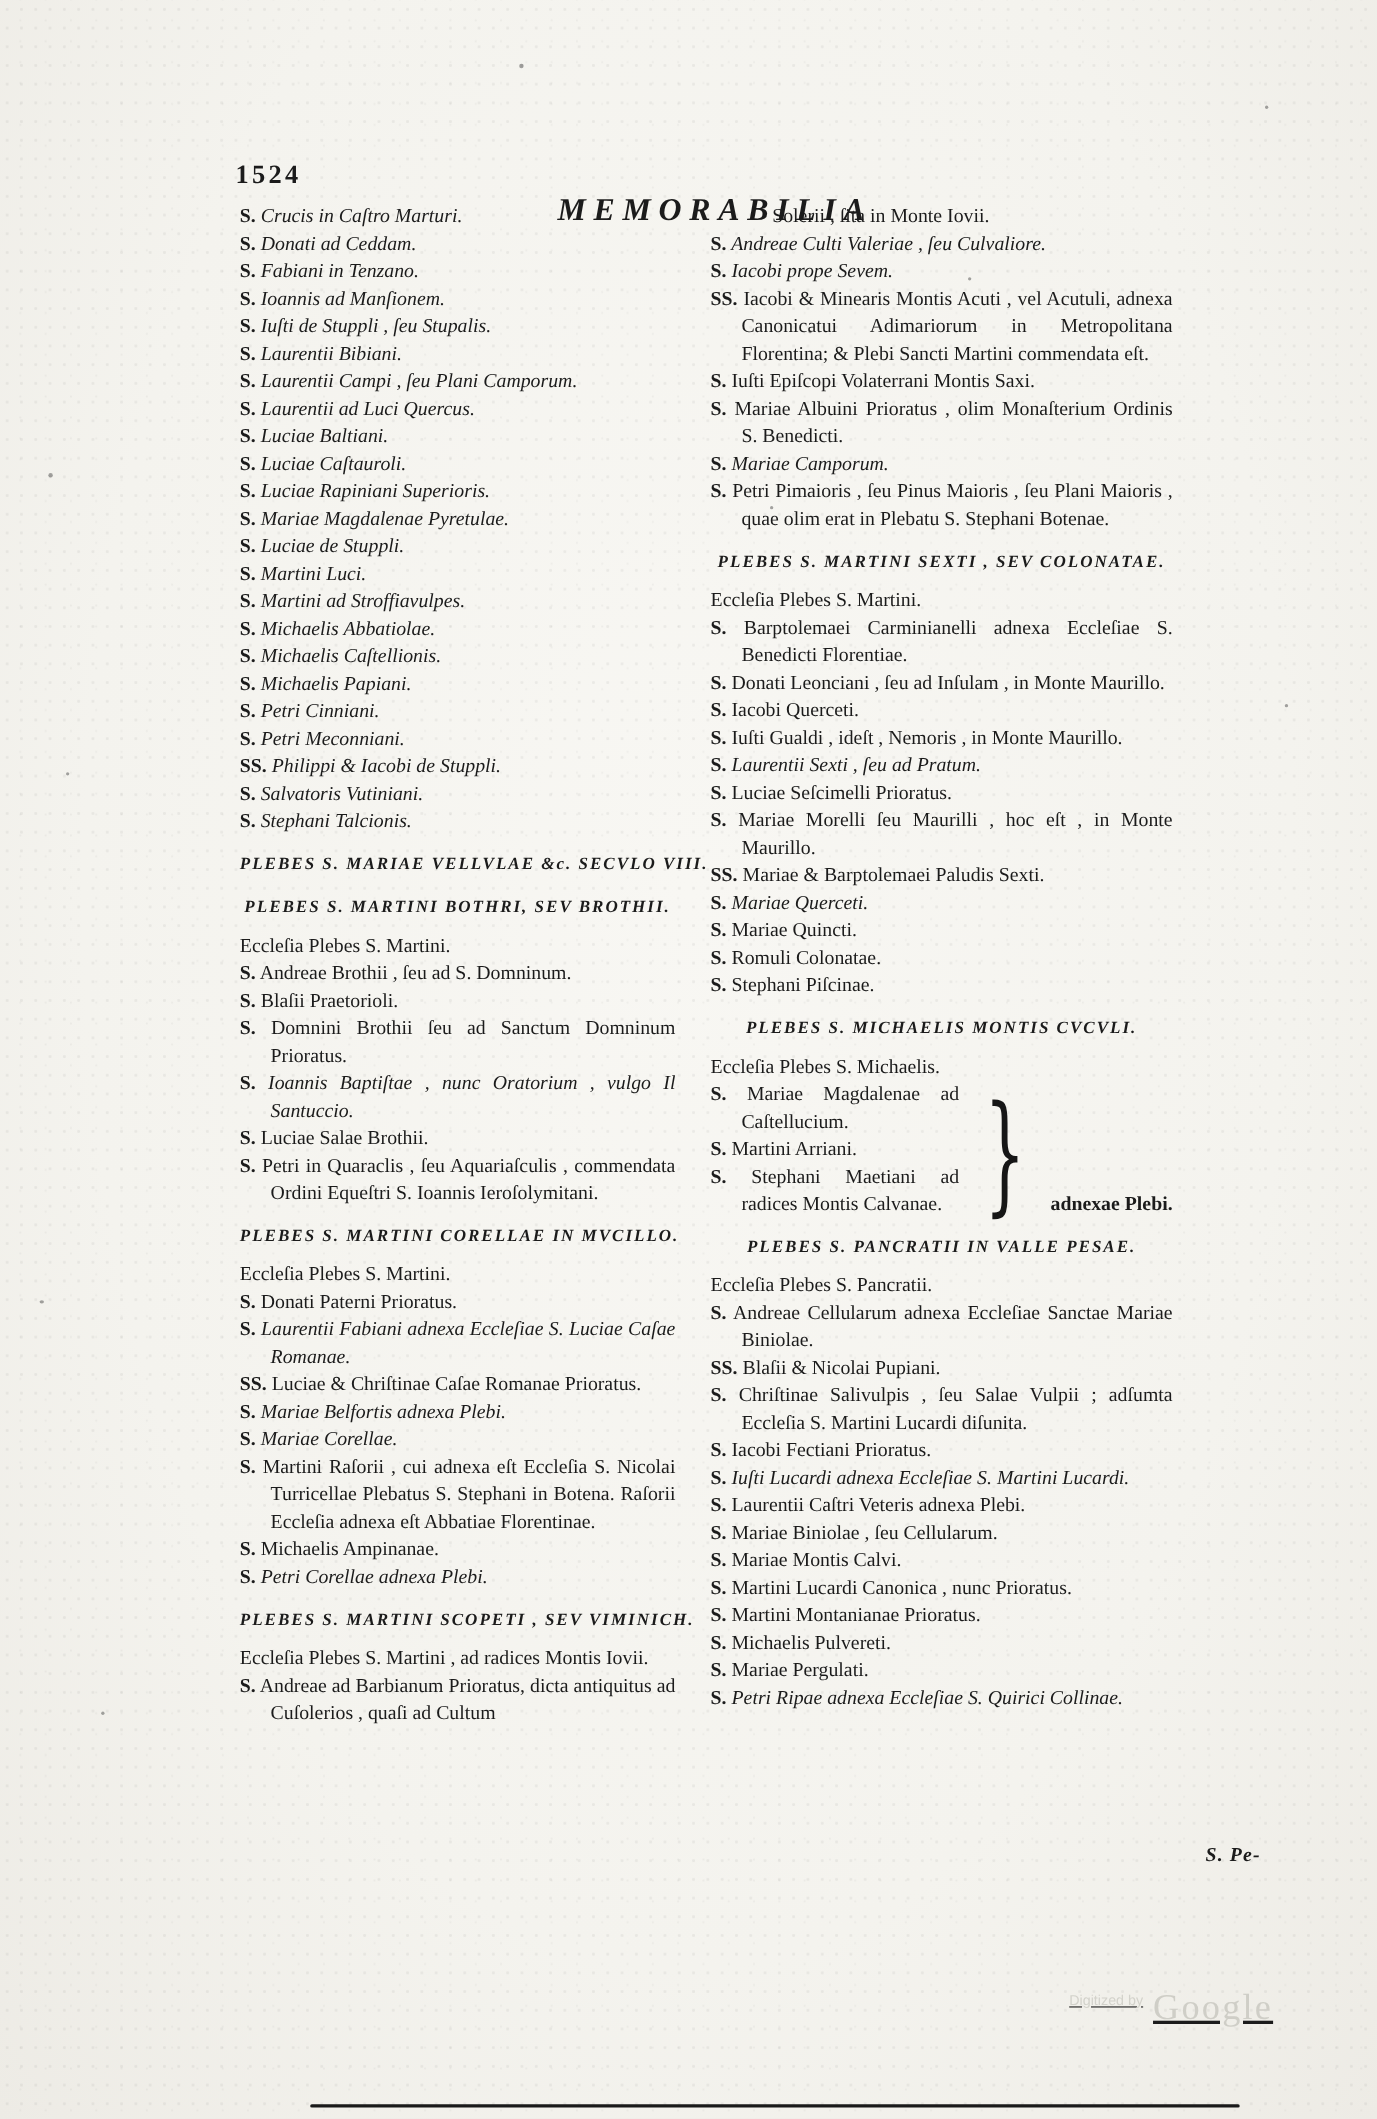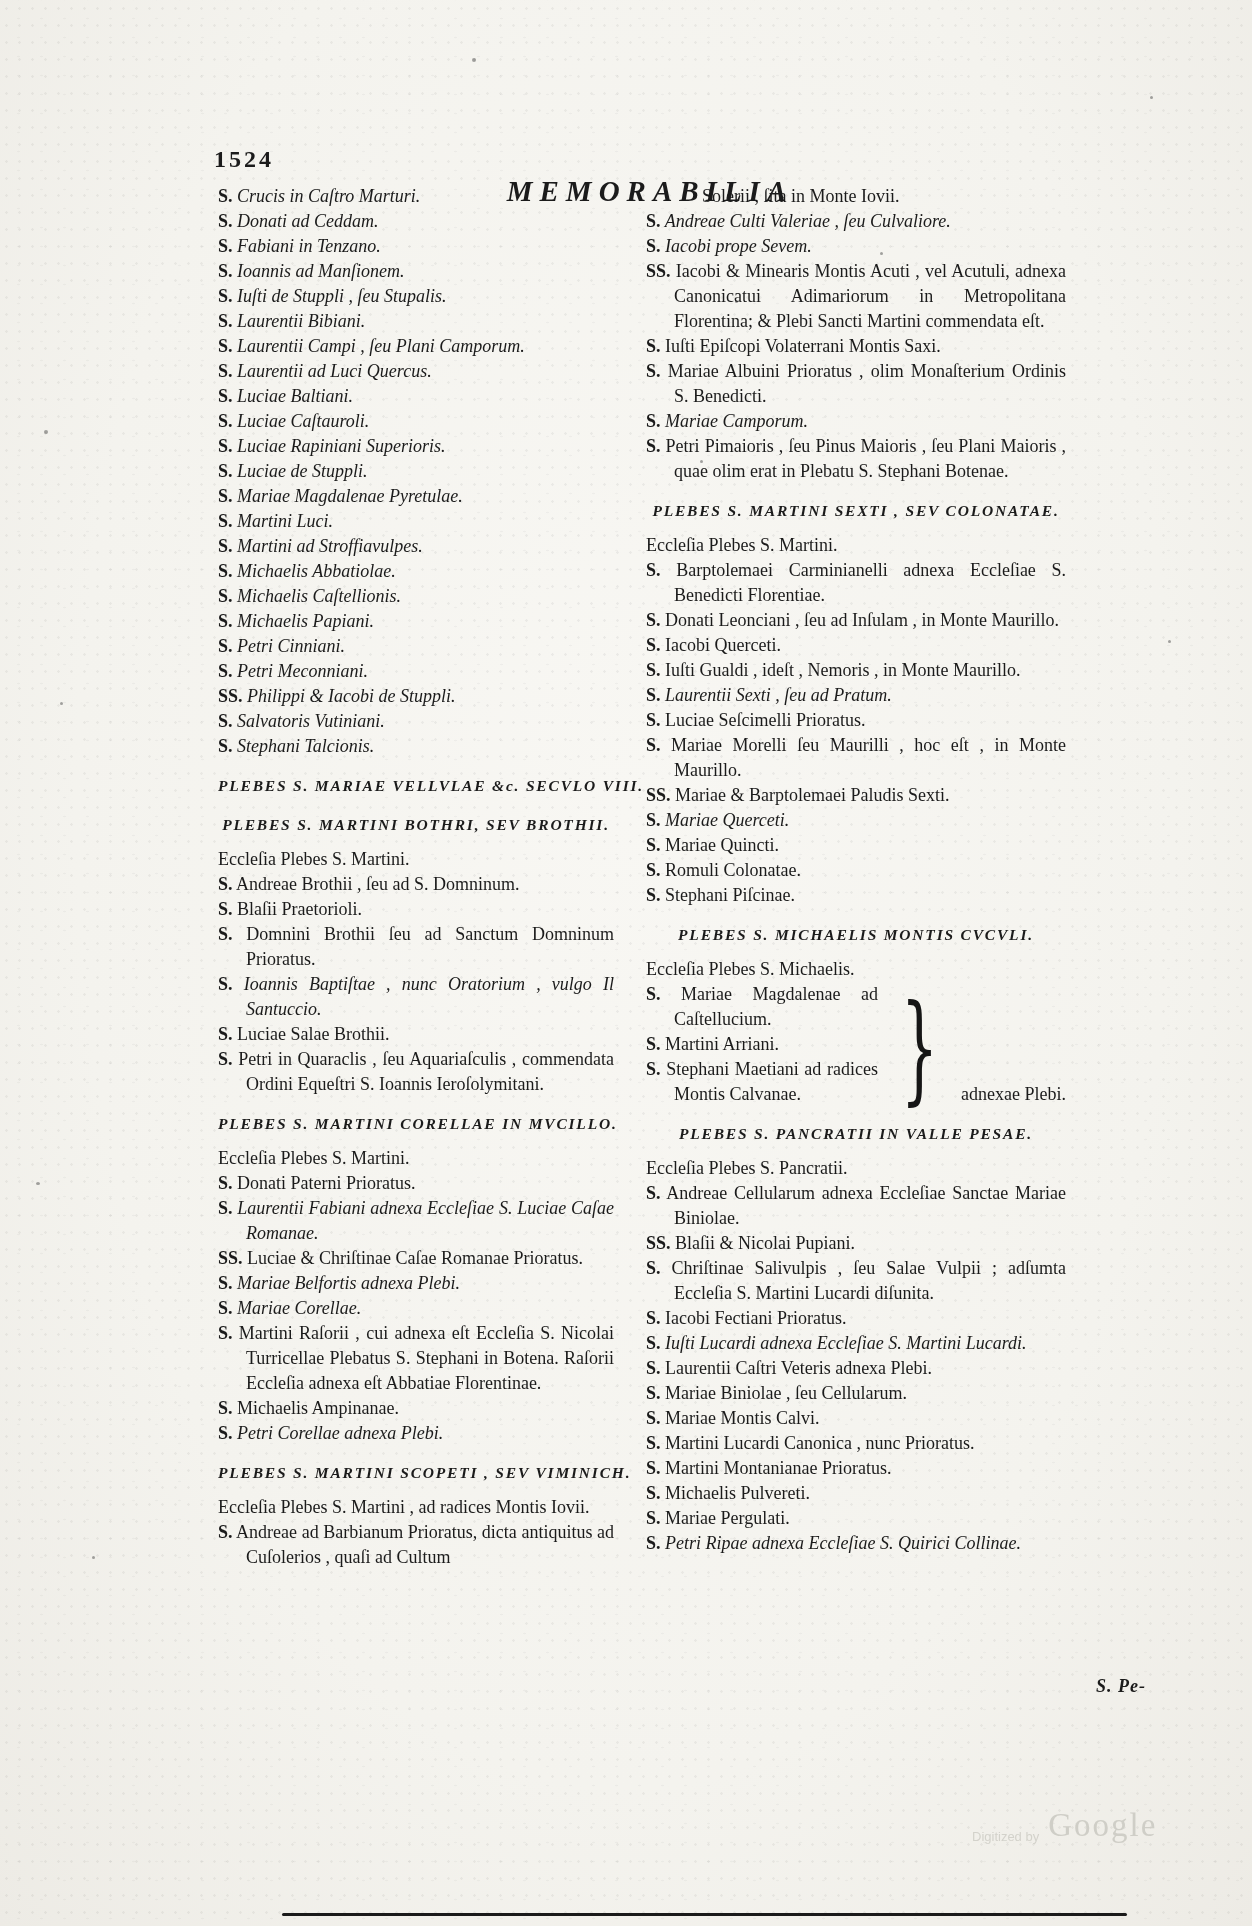--- a/index.html
+++ b/index.html
@@ -45,28 +45,28 @@
   .section-heading{
     font-style:italic;font-weight:bold;font-size:15.5px;letter-spacing:1.8px;
     text-align:center;margin:14px 0 10px;text-indent:0;white-space:nowrap;
   }
   .brace-group{display:flex;align-items:flex-end;gap:4px;}
   .brace-items{width:61%;}
   .brace-glyph{
     font-family:"DejaVu Serif",serif;font-size:118px;line-height:1;
     transform:scaleX(.5);transform-origin:center;color:#161616;
   }
-  .brace-label{font-size:18px;white-space:nowrap;font-weight:normal;}
+  .brace-label{font-size:18px;white-space:nowrap;font-weight:bold;}
   .catchword{
     position:absolute;top:1676px;left:1096px;
     font-size:18px;font-style:italic;font-weight:bold;letter-spacing:1px;
   }
   .watermark{
     position:absolute;top:1792px;left:972px;
-    display:flex;align-items:flex-end;gap:9px;user-select:none;
+    display:flex;align-items:center;gap:9px;user-select:none;text-decoration:underline;
   }
   .wm-prefix{font-size:13px;font-family:"Liberation Sans",sans-serif;color:#d3d2cb;}
   .wm-brand{font-size:33px;color:#cfcec7;letter-spacing:2px;margin-top:15px;}
   .scan-line{
     position:absolute;top:1913px;left:282px;width:845px;height:3px;
     background:#1a1a1a;border-radius:2px;
   }
   .speck{position:absolute;background:#3a3a3a;border-radius:50%;opacity:.45;}
 </style>
 </head>
@@ -82,22 +82,22 @@
       <div class="entry italic"><span class="marker">S.</span> <span>Donati ad Ceddam.</span></div>
       <div class="entry italic"><span class="marker">S.</span> <span>Fabiani in Tenzano.</span></div>
       <div class="entry italic"><span class="marker">S.</span> <span>Ioannis ad Manſionem.</span></div>
       <div class="entry italic"><span class="marker">S.</span> <span>Iuſti de Stuppli , ſeu Stupalis.</span></div>
       <div class="entry italic"><span class="marker">S.</span> <span>Laurentii Bibiani.</span></div>
       <div class="entry italic"><span class="marker">S.</span> <span>Laurentii Campi , ſeu Plani Camporum.</span></div>
       <div class="entry italic"><span class="marker">S.</span> <span>Laurentii ad Luci Quercus.</span></div>
       <div class="entry italic"><span class="marker">S.</span> <span>Luciae Baltiani.</span></div>
       <div class="entry italic"><span class="marker">S.</span> <span>Luciae Caſtauroli.</span></div>
       <div class="entry italic"><span class="marker">S.</span> <span>Luciae Rapiniani Superioris.</span></div>
+      <div class="entry italic"><span class="marker">S.</span> <span>Mariae Magdalenae Pyretulae.</span></div>
       <div class="entry italic"><span class="marker">S.</span> <span>Luciae de Stuppli.</span></div>
-      <div class="entry italic"><span class="marker">S.</span> <span>Mariae Magdalenae Pyretulae.</span></div>
       <div class="entry italic"><span class="marker">S.</span> <span>Martini Luci.</span></div>
       <div class="entry italic"><span class="marker">S.</span> <span>Martini ad Stroffiavulpes.</span></div>
       <div class="entry italic"><span class="marker">S.</span> <span>Michaelis Abbatiolae.</span></div>
       <div class="entry italic"><span class="marker">S.</span> <span>Michaelis Caſtellionis.</span></div>
       <div class="entry italic"><span class="marker">S.</span> <span>Michaelis Papiani.</span></div>
       <div class="entry italic"><span class="marker">S.</span> <span>Petri Cinniani.</span></div>
       <div class="entry italic"><span class="marker">S.</span> <span>Petri Meconniani.</span></div>
       <div class="entry italic"><span class="marker">SS.</span> <span>Philippi &amp; Iacobi de Stuppli.</span></div>
       <div class="entry italic"><span class="marker">S.</span> <span>Salvatoris Vutiniani.</span></div>
       <div class="entry italic"><span class="marker">S.</span> <span>Stephani Talcionis.</span></div>

